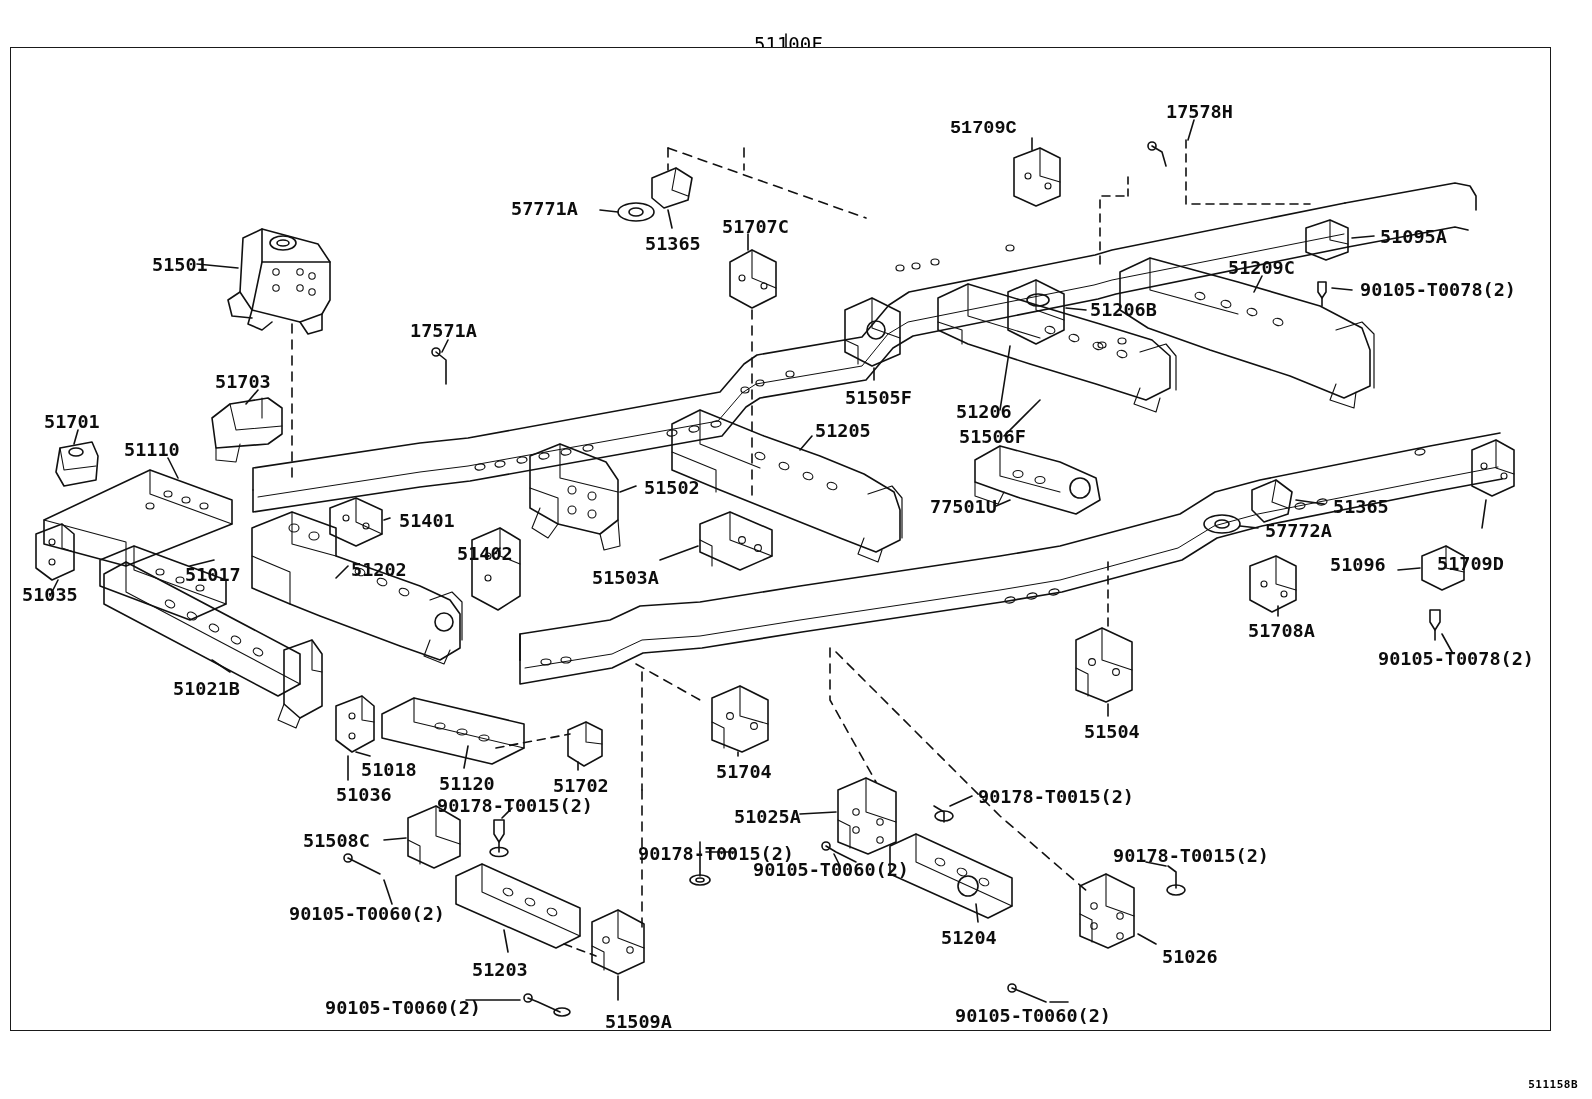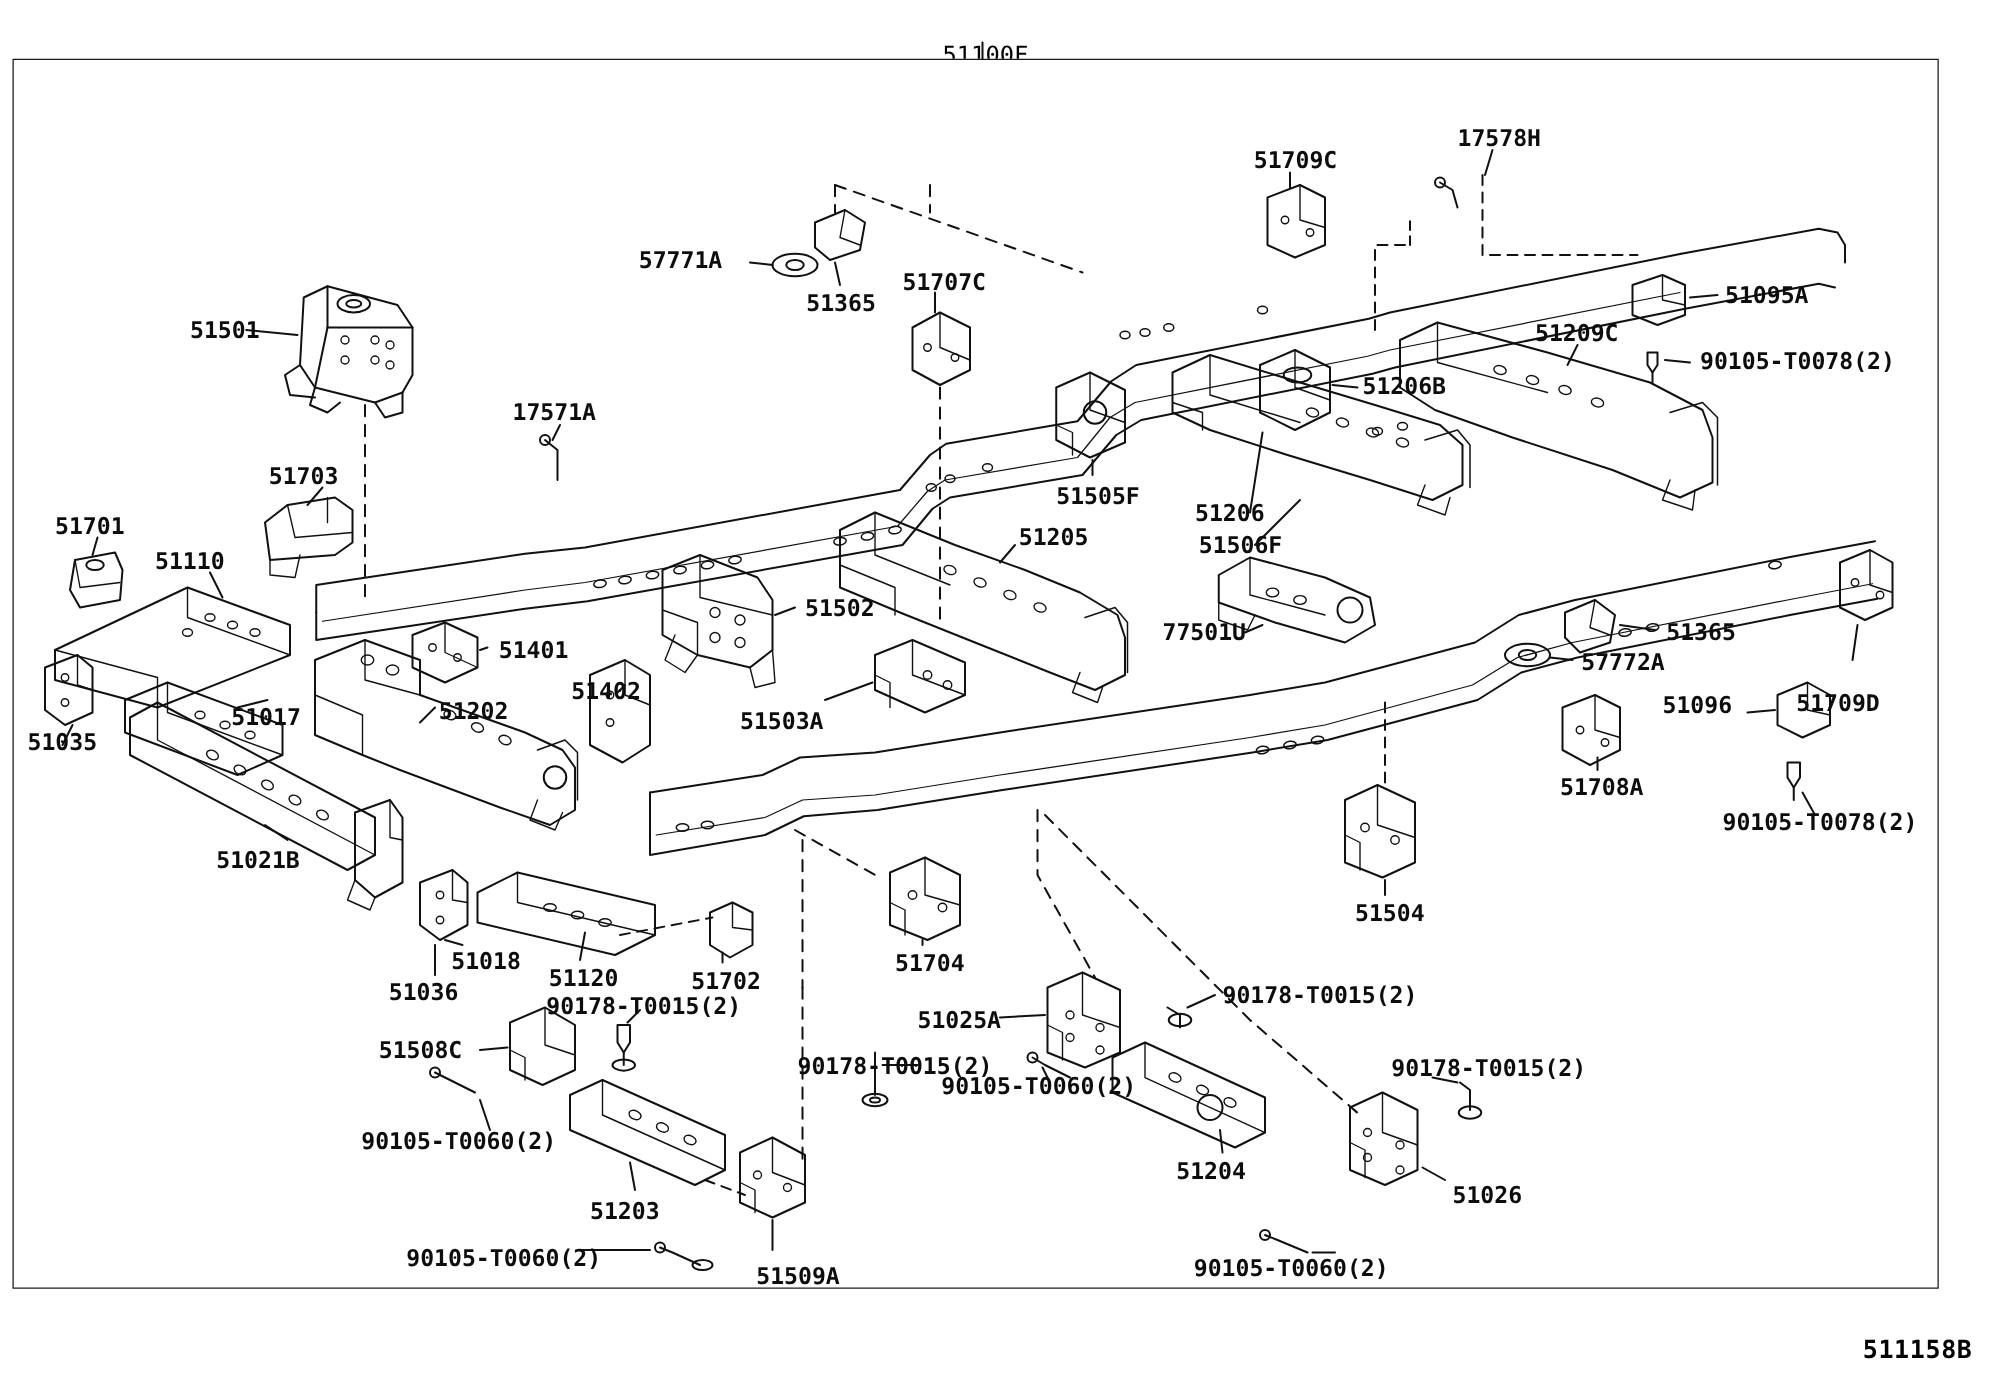--- a/index.html
+++ b/index.html
@@ -39,21 +39,21 @@
   }
   .top-label {
     position: absolute;
     left: 754px; top: 33px;
     font-size: 19px;
     font-weight: normal;
   }
   .corner-code {
     position: absolute;
     right: 14px; bottom: 8px;
-    font-size: 20px;
+    font-size: 11px;
     font-weight: bold;
     letter-spacing: 0.5px;
   }
   
   svg.art {
     position: absolute;
     left: 0; top: 0;
     width: 1592px; height: 1099px;
     pointer-events: none;
   }
@@ -549,21 +549,21 @@
       <line x1="1146" y1="862" x2="1166" y2="866"></line>
       <path d="M1012 988 L1022 992 L1046 1002"></path>
       <circle cx="1012" cy="988" r="4"></circle>
       <line x1="1068" y1="1002" x2="1050" y2="1002"></line>
 
     </g>
   </svg>
 
 
   <div class="lbl" style="left:1166px; top:103px;">17578H</div>
-  <div class="lbl" style="left:1003px; top:120px;">51709C</div>
+  <div class="lbl" style="left:950px; top:120px;font-family:Liberation Mono, monospace;">51709C</div>
   <div class="lbl" style="left:511px;  top:200px;">57771A</div>
   <div class="lbl" style="left:645px;  top:235px;">51365</div>
   <div class="lbl" style="left:722px;  top:218px;">51707C</div>
   <div class="lbl" style="left:1380px; top:228px;">51095A</div>
   <div class="lbl" style="left:1228px; top:259px;">51209C</div>
   <div class="lbl" style="left:1360px; top:281px;">90105-T0078(2)</div>
   <div class="lbl" style="left:152px;  top:256px;">51501</div>
   <div class="lbl" style="left:1090px; top:301px;">51206B</div>
   <div class="lbl" style="left:410px;  top:322px;">17571A</div>
   <div class="lbl" style="left:845px;  top:389px;">51505F</div>
@@ -586,21 +586,21 @@
   <div class="lbl" style="left:1330px; top:556px;">51096</div>
   <div class="lbl" style="left:22px;   top:586px;">51035</div>
   <div class="lbl" style="left:1248px; top:622px;">51708A</div>
   <div class="lbl" style="left:1378px; top:650px;">90105-T0078(2)</div>
   <div class="lbl" style="left:173px;  top:680px;">51021B</div>
   <div class="lbl" style="left:1084px; top:723px;">51504</div>
   <div class="lbl" style="left:361px;  top:761px;">51018</div>
   <div class="lbl" style="left:439px;  top:775px;">51120</div>
   <div class="lbl" style="left:553px;  top:777px;">51702</div>
   <div class="lbl" style="left:716px;  top:763px;">51704</div>
-  <div class="lbl" style="left:311px;  top:786px;text-align:right;">51036</div>
+  <div class="lbl" style="left:336px;  top:786px;text-align:right;">51036</div>
   <div class="lbl" style="left:437px;  top:797px;">90178-T0015(2)</div>
   <div class="lbl" style="left:978px;  top:788px;">90178-T0015(2)</div>
   <div class="lbl" style="left:734px;  top:808px;">51025A</div>
   <div class="lbl" style="left:303px;  top:832px;">51508C</div>
   <div class="lbl" style="left:638px;  top:845px;">90178-T0015(2)</div>
   <div class="lbl" style="left:753px;  top:861px;">90105-T0060(2)</div>
   <div class="lbl" style="left:1113px; top:847px;">90178-T0015(2)</div>
   <div class="lbl" style="left:289px;  top:905px;">90105-T0060(2)</div>
   <div class="lbl" style="left:941px;  top:929px;">51204</div>
   <div class="lbl" style="left:1162px; top:948px;">51026</div>

